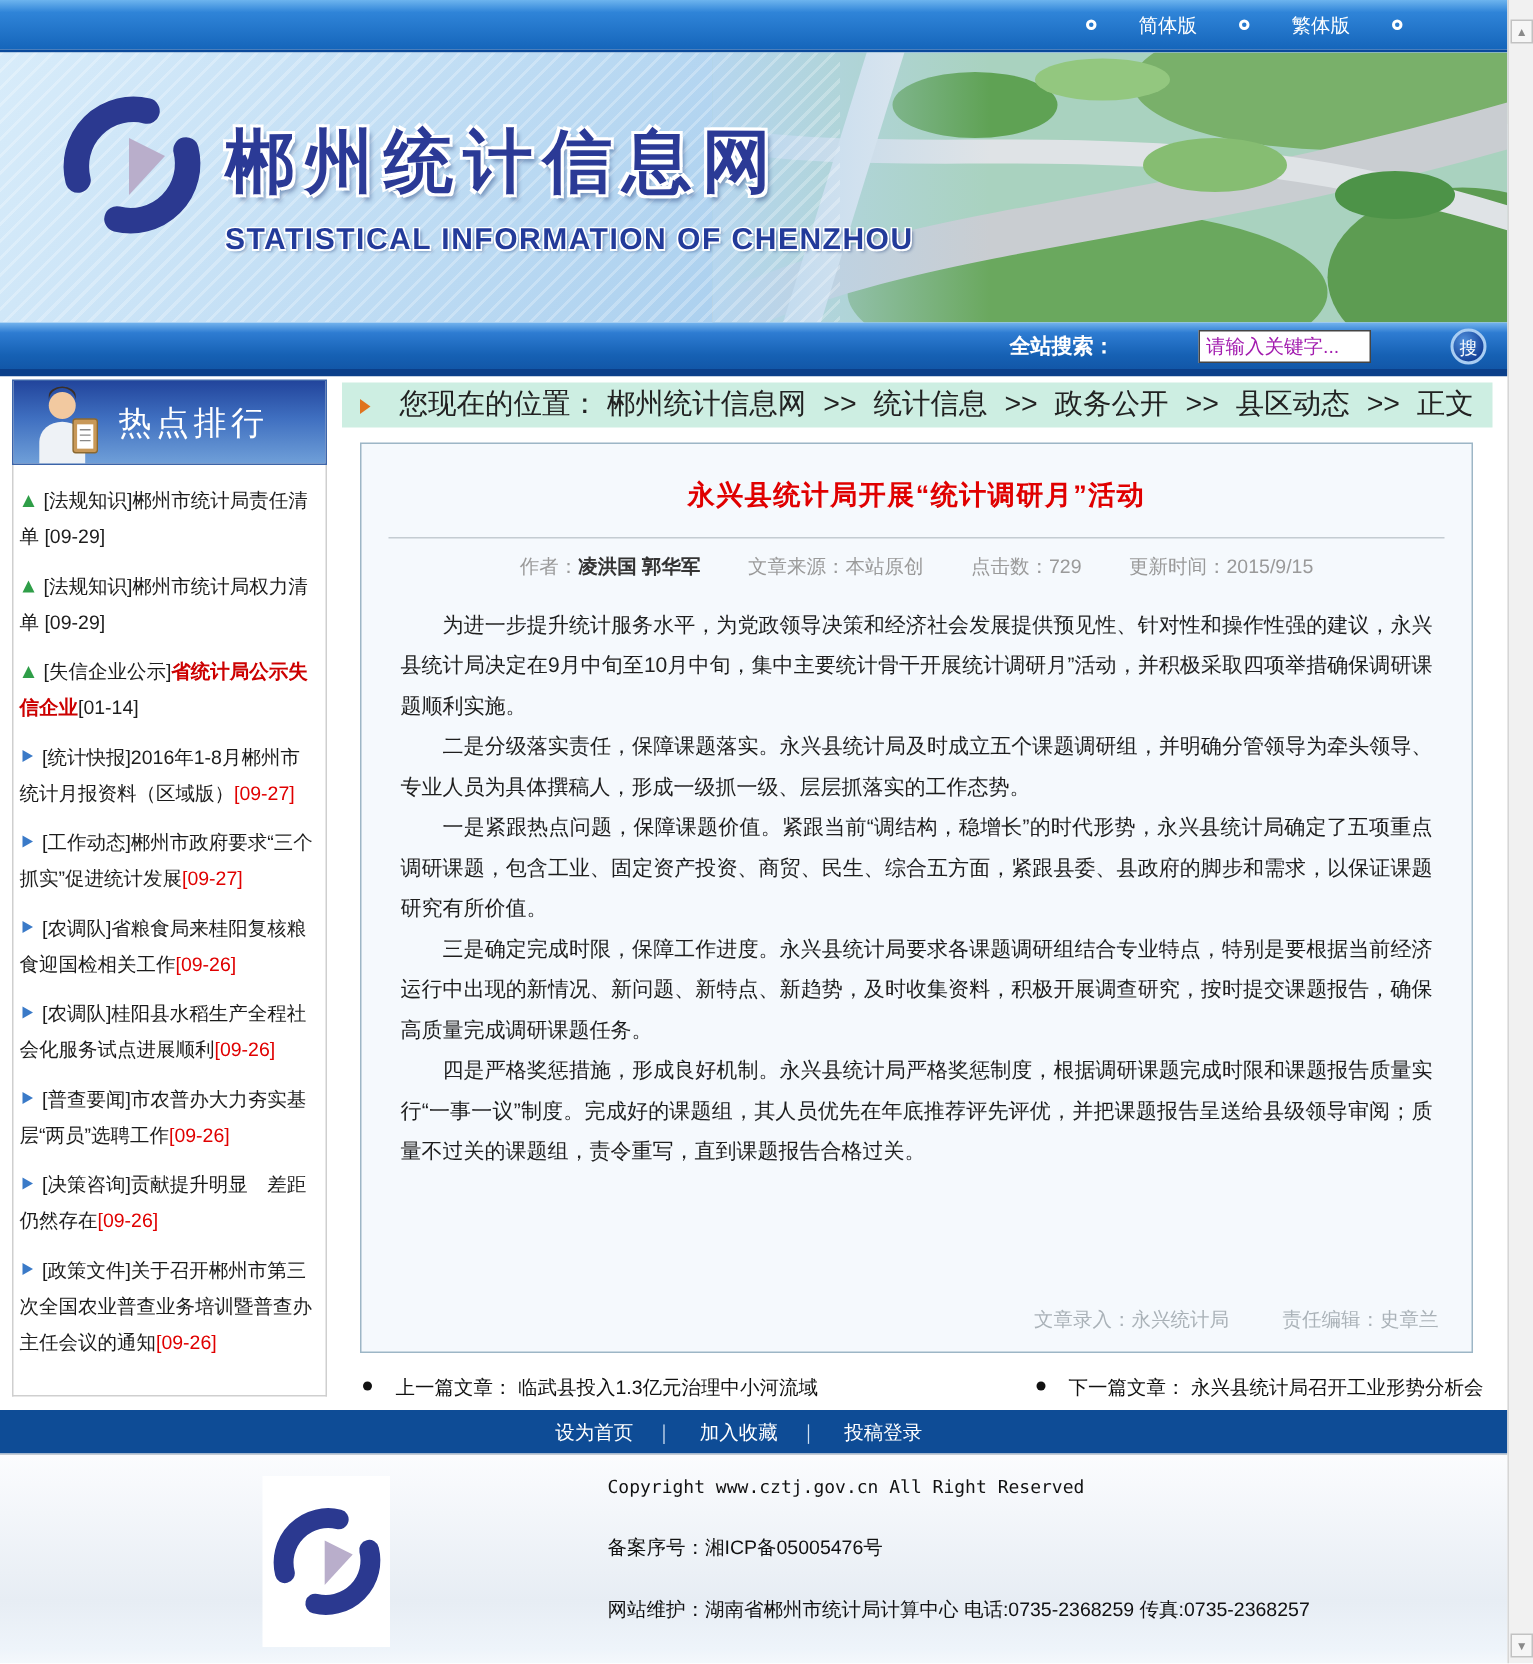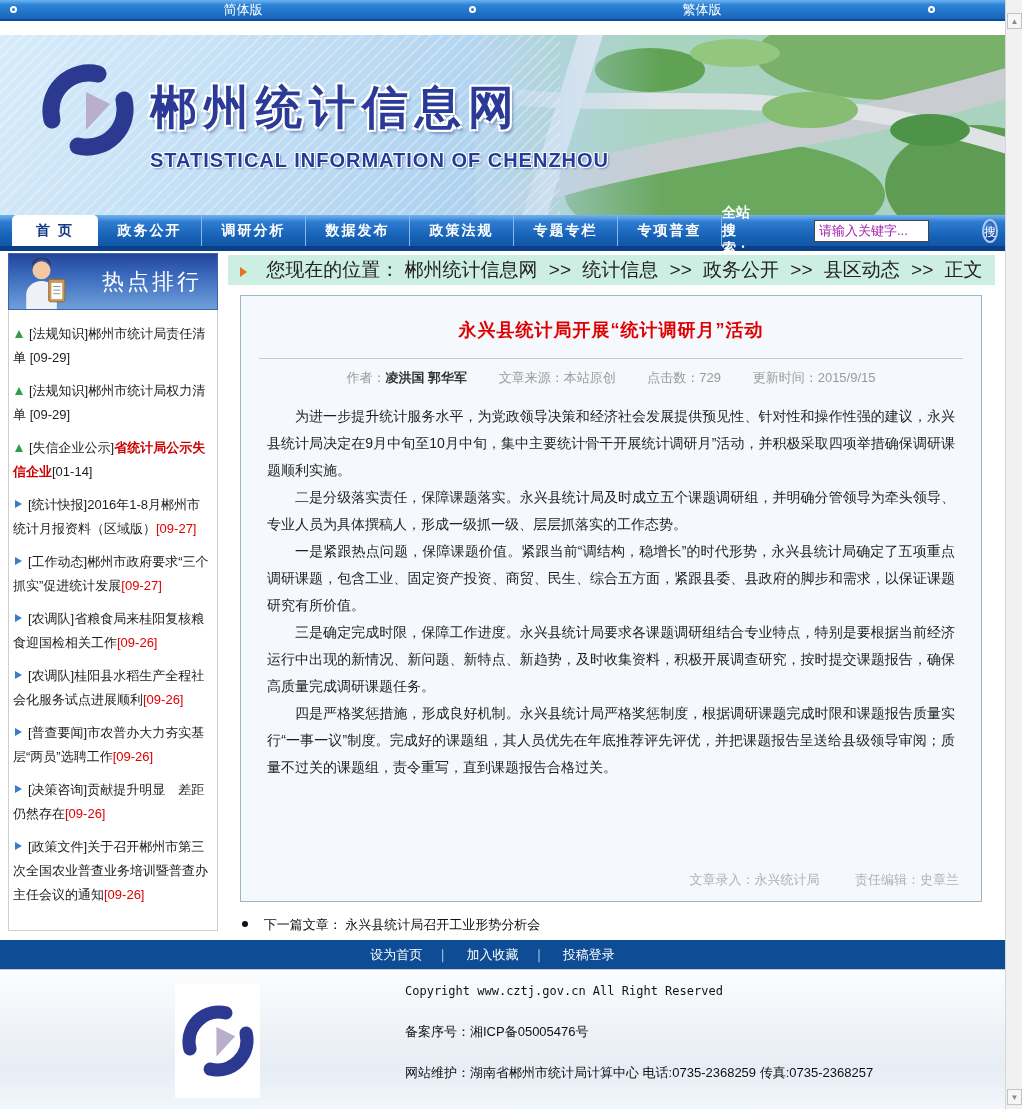--- a/index.html
+++ b/index.html
@@ -1,23 +1,23 @@
 <!DOCTYPE html>
 <html><head>
 <meta charset="utf-8">
 <style>
   * { margin:0; padding:0; box-sizing:border-box; }
   html,body { width:1022px; }
   body { font-family:"Liberation Sans","DejaVu Sans",sans-serif; background:#fff; position:relative; height:1109px; overflow:hidden; }
   .band { position:absolute; left:0; width:1005px; }
 
   
-  .topbar { top:0; height:21px; background:linear-gradient(180deg,#6db4ee 0%,#2f84d8 25%,#1668bе 60%,#1463b8 100%);
+  .topbar { top:0; height:35px; background:linear-gradient(180deg,#6db4ee 0%,#2f84d8 25%,#1668bе 60%,#1463b8 100%);
             background:linear-gradient(180deg,#6db4ee 0%,#2f84d8 25%,#1565ba 100%);
-            border-bottom:2px solid #0a4a9c; display:flex; align-items:center; justify-content:space-between; padding-right:60px; }
+            border-bottom:2px solid #0a4a9c; display:flex; align-items:center; justify-content:flex-end; padding-right:60px; }
   .topbar a { color:#fff; font-size:13px; text-decoration:none; margin:0 18px; }
   .ring { display:inline-block; width:7px; height:7px; border:2px solid #fff; border-radius:50%; margin:0 10px; }
 
   
   .banner { top:35px; height:180px; background:linear-gradient(120deg,#d8ecfa 0%,#aacfee 55%,#9cc6ea 100%); overflow:hidden; }
   .banner svg.land { position:absolute; right:0; top:0; height:180px; width:530px; }
   .banner .fade { position:absolute; right:0; top:0; height:180px; width:530px;
                   background:linear-gradient(to right,#b6d6ef 0%,rgba(182,214,239,0) 35%); }
   .banner .stripes { position:absolute; left:0; top:0; width:560px; height:180px;
                   background:repeating-linear-gradient(135deg,rgba(255,255,255,.25) 0 2px,rgba(255,255,255,0) 2px 8px); }
@@ -41,21 +41,21 @@
   .search-btn { width:24px; height:24px; border-radius:50%; margin-left:5px; color:#fff; font-size:12px; line-height:22px;
                 text-align:center; background:radial-gradient(circle at 35% 30%,#4f8fdc,#143f96 75%);
                 border:2px solid #a9cdf2; cursor:pointer; }
 
   
   .content { top:251px; height:689px; background:#fff; }
 
   .sidebar { position:absolute; left:8px; top:2px; width:210px; }
   .sb-head { height:57px; border:1px solid #3c64a8; background:linear-gradient(180deg,#22459c 0%,#3f6fc0 45%,#6f9fd8 100%);
              display:flex; align-items:center; }
-  .sb-head .ttl { color:#fff; font-size:22px; letter-spacing:3px; margin-left:27px; }
+  .sb-head .ttl { color:#fff; font-size:22px; letter-spacing:3px; margin-left:4px; }
   .sb-list { border:1px solid #cfcfcf; border-top:none; background:#fff; padding:12px 5px 14px 4px; min-height:480px; }
   .sb-item { font-size:13px; line-height:24px; color:#1c1c1c; margin-bottom:9px; cursor:pointer; }
   .tri { display:inline-block; width:0; height:0; margin-right:6px; margin-left:2px; }
   .tri.arrow-up { border-left:4px solid transparent; border-right:4px solid transparent; border-bottom:8px solid #2f9e48; }
   .tri.arrow-right { border-top:4px solid transparent; border-bottom:4px solid transparent; border-left:7px solid #3a7ac8; vertical-align:1px; }
   .sb-item .t.red-bold { color:#cc0000; font-weight:bold; }
   .sb-item .d { color:#1c1c1c; }
   .sb-item .d.red { color:#e00000; }
 
   .main { position:absolute; left:228px; top:4px; width:767px; }
@@ -135,36 +135,20 @@
       <path d="M48,32 L48,70 L72,44 Z" fill="#b9aecb"></path>
     </svg>
   </div>
   <div class="site-names">
     <div class="site-cn">郴州统计信息网</div>
     <div class="site-en">STATISTICAL INFORMATION OF CHENZHOU</div>
   </div>
 </div>
 
 <div class="band nav">
-  <div style="display:flex;align-items:stretch;">
-
-      <div class="nav-item active">首 页</div>
-
-      <div class="nav-item">政务公开</div>
-
-      <div class="nav-item">调研分析</div>
-
-      <div class="nav-item">数据发布</div>
-
-      <div class="nav-item">政策法规</div>
-
-      <div class="nav-item">专题专栏</div>
-
-      <div class="nav-item">专项普查</div>
-    </div>
   <div class="nav-search">
     <span class="lbl">全站搜索：</span>
     <input type="text" value="请输入关键字..." style="">
     <div class="search-btn">搜</div>
   </div>
 </div>
 
 <div class="band content">
 
   <div class="sidebar">
@@ -267,20 +251,25 @@
         </div>
       <div class="a-entry">
         <span>文章录入：</span><span>永兴统计局</span><span class="gap"></span>
         <span>责任编辑：</span><span>史章兰</span>
       </div>
     </div>
 
     <div class="pager">
       <div>
         <span class="dot"></span>
+        <span>上一篇文章：</span>
+        <a href="#"> 临武县投入1.3亿元治理中小河流域</a>
+      </div>
+      <div>
+        <span class="dot"></span>
         <span>下一篇文章：</span>
         <a href="#"> 永兴县统计局召开工业形势分析会</a>
       </div>
     </div>
   </div>
 </div>
 
 <div class="band bottombar">
   
 

